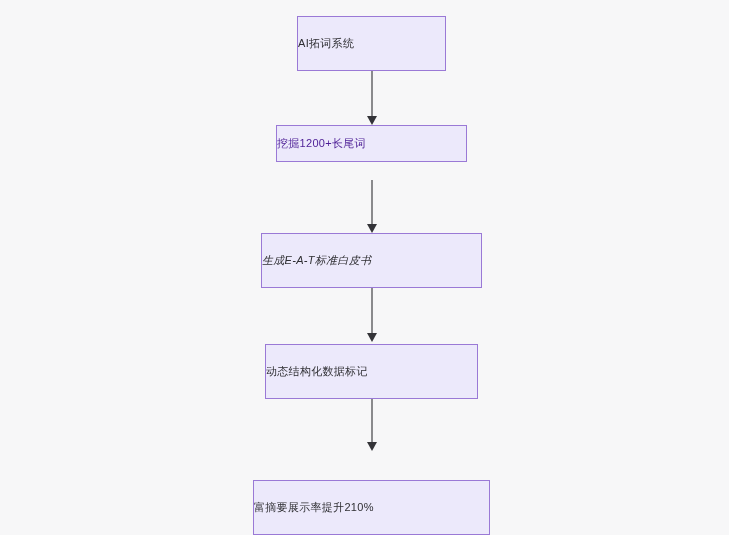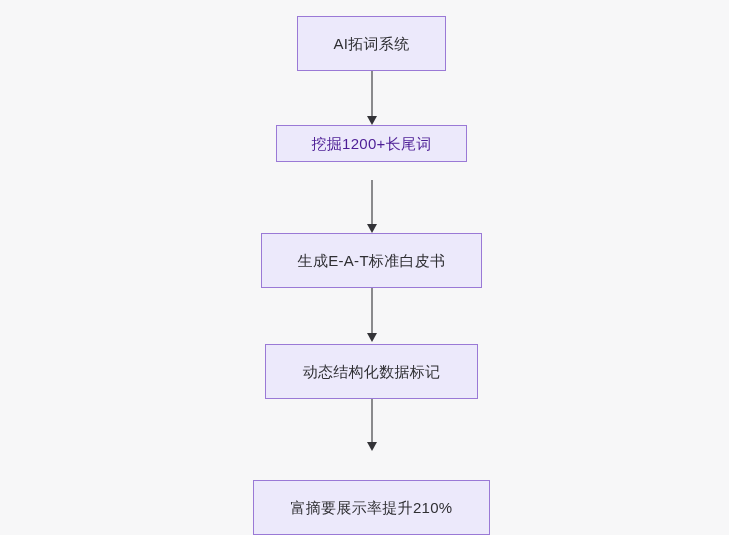--- a/index.html
+++ b/index.html
@@ -19,26 +19,25 @@
     width: 729px;
     height: 535px;
   }
 
   .flow-node {
     position: absolute;
     box-sizing: border-box;
     background: #ece9fb;
     border: 1.6px solid #9a79d6;
     color: #2f2f33;
-    font-size: 15px;
+    font-size: 11px;
     line-height: 1;
     letter-spacing: 0.3px;
     display: flex;
     align-items: center;
-    justify-content: center;
     white-space: nowrap;
     border-radius: 0;
   }
 
   .node-label {
     display: block;
   }
 
   .flow-edge {
     position: absolute;
@@ -86,21 +85,21 @@
   </div>
 
   <div class="flow-node" style="left: 297px; top: 16px; width: 149px; height: 55px; background: rgb(236, 233, 251); border-color: rgb(154, 121, 214); color: rgb(47, 47, 51);">
     <span class="node-label">AI拓词系统</span>
   </div>
 
   <div class="flow-node" style="left: 276px; top: 125px; width: 191px; height: 37px; background: rgb(236, 233, 251); border-color: rgb(154, 121, 214); color: #4c1d95;">
     <span class="node-label">挖掘1200+长尾词</span>
   </div>
 
-  <div class="flow-node" style="left: 261px; top: 233px; width: 221px; height: 55px; background: rgb(236, 233, 251); border-color: rgb(154, 121, 214); color: rgb(47, 47, 51);">
+  <div class="flow-node" style="left: 261px; top: 233px; width: 221px; height: 55px; background: rgb(236, 233, 251); border-color: rgb(154, 121, 214); color: rgb(47, 47, 51); font-style: italic;">
     <span class="node-label">生成E-A-T标准白皮书</span>
   </div>
 
   <div class="flow-node" style="left: 265px; top: 344px; width: 213px; height: 55px; background: rgb(236, 233, 251); border-color: rgb(154, 121, 214); color: rgb(47, 47, 51);">
     <span class="node-label">动态结构化数据标记</span>
   </div>
 
   <div class="flow-node" style="left: 253px; top: 451px; width: 237px; height: 55px; background: rgb(236, 233, 251); border-color: rgb(154, 121, 214); color: rgb(47, 47, 51); margin-top: 29px;">
     <span class="node-label">富摘要展示率提升210%</span>
   </div>

